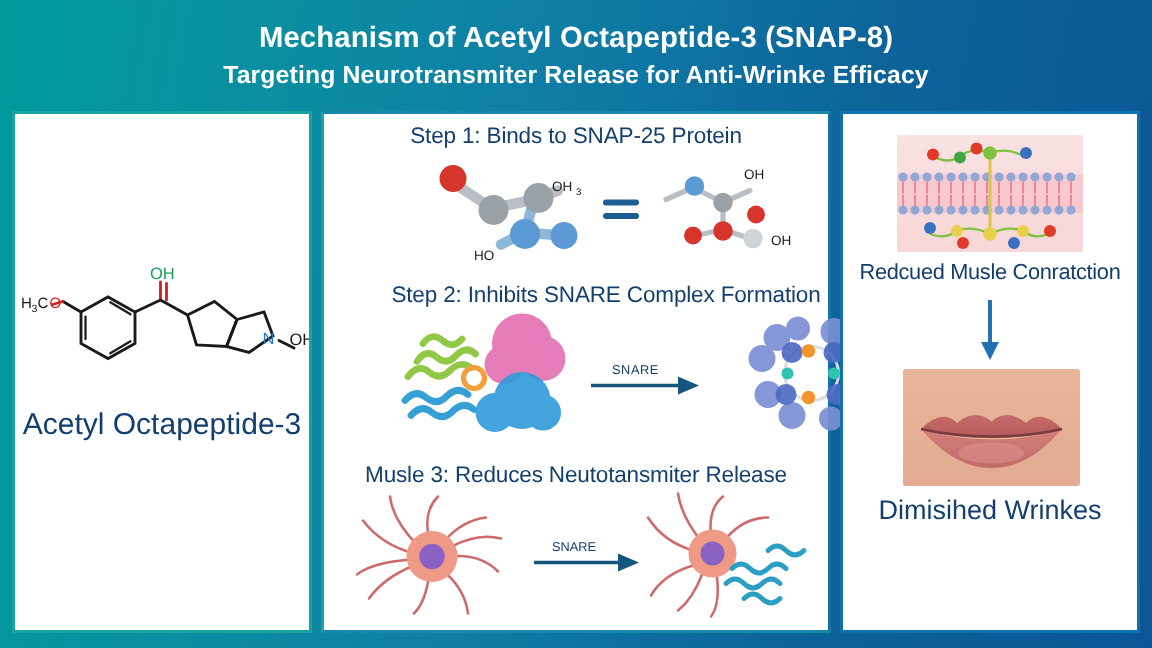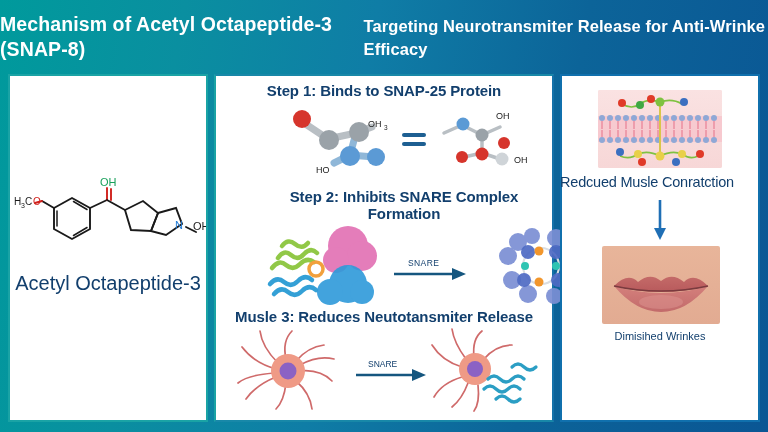--- a/index.html
+++ b/index.html
@@ -5,57 +5,57 @@
   * { margin:0; padding:0; box-sizing:border-box; }
   html,body { width:768px; height:432px; overflow:hidden; }
   body {
     font-family:"Liberation Sans", sans-serif;
     background:linear-gradient(100deg,#009a9c 0%, #0a8fa0 22%, #0f7da6 45%, #0c6499 70%, #0a5694 100%);
     position:relative;
   }
 
   
   #header { position:absolute; left:0; top:0; width:768px; height:74px;
-            display:flex; flex-direction:row; align-items:center; justify-content:center; }
+            display:flex; flex-direction:column; align-items:center; justify-content:center; }
   #title-main { color:#ffffff; font-size:19.5px; font-weight:bold; letter-spacing:.1px; line-height:25px; }
   #title-sub  { color:#ffffff; font-size:16.5px; font-weight:bold; letter-spacing:.1px; line-height:23px; margin-top:1px; }
 
   
   #board { position:absolute; left:8px; top:74px; width:752px; height:348px; display:flex; }
 
   .col { background:#ffffff; height:348px; position:relative; }
   #col-left   { width:200px; border:2px solid #1aa3a5; }
   #col-mid    { width:340px; border-top:2px solid #1888a8; border-bottom:2px solid #1888a8;
                 border-left:2px solid #1aa3a5; border-right:2px solid #1471a8; margin-left:6px; }
   #col-right  { width:200px; border:2px solid #1070ad; margin-left:6px; }
 
   
   #left-struct { position:absolute; left:0; top:96px; width:196px; height:92px; }
   #left-caption { position:absolute; left:0; top:196px; width:196px; text-align:center;
                   color:#123f6d; font-size:20px; }
 
   
   .step { position:absolute; left:0; width:336px; }
-  .step-title { text-align:center; color:#123f6d; font-size:15px; font-weight:bold; letter-spacing:-.1px; }
+  .step-title { text-align:center; color:#123f6d; font-size:15px; font-weight:normal; letter-spacing:-.1px; }
   .step-art { position:relative; width:336px; }
   #step1 { top:6px; }  #step1 .step-art { height:78px; }
   #step2 { top:112px;padding-left:40px; } #step2 .step-art { height:85px; }
   #step3 { top:232px; } #step3 .step-art { height:88px; }
 
   .snare-label { position:absolute; font-size:8.5px; color:#123f6d; letter-spacing:.4px; }
 
   
   #membrane-img { position:absolute; left:36px; top:14px; width:124px; height:78px;
                   border-radius:2px; overflow:hidden; background:#f6dcdc; }
-  #right-caption-1 { position:absolute; left:-2px; top:98px; width:200px; text-align:left;
+  #right-caption-1 { position:absolute; left:-2px; top:98px; width:200px; text-align:center;
                      color:#123f6d; font-size:14.5px; letter-spacing:-.2px; }
   #down-arrow-wrap { position:absolute; left:0; top:120px; width:196px; height:48px; }
   #lips-img { position:absolute; left:40px; top:170px; width:118px; height:78px; overflow:hidden; border-radius:2px; }
   #right-caption-2 { position:absolute; left:0; top:254px; width:196px; text-align:center;
-                     color:#123f6d; font-size:11px; }
+                     color:#123f6d; font-size:18px; }
   svg { display:block; }
 </style>
 </head>
 <body>
 
 <div id="header">
   <div id="title-main">Mechanism of Acetyl Octapeptide-3 (SNAP-8)</div>
   <div id="title-sub">Targeting Neurotransmiter Release for Anti-Wrinke Efficacy</div>
 </div>
 

